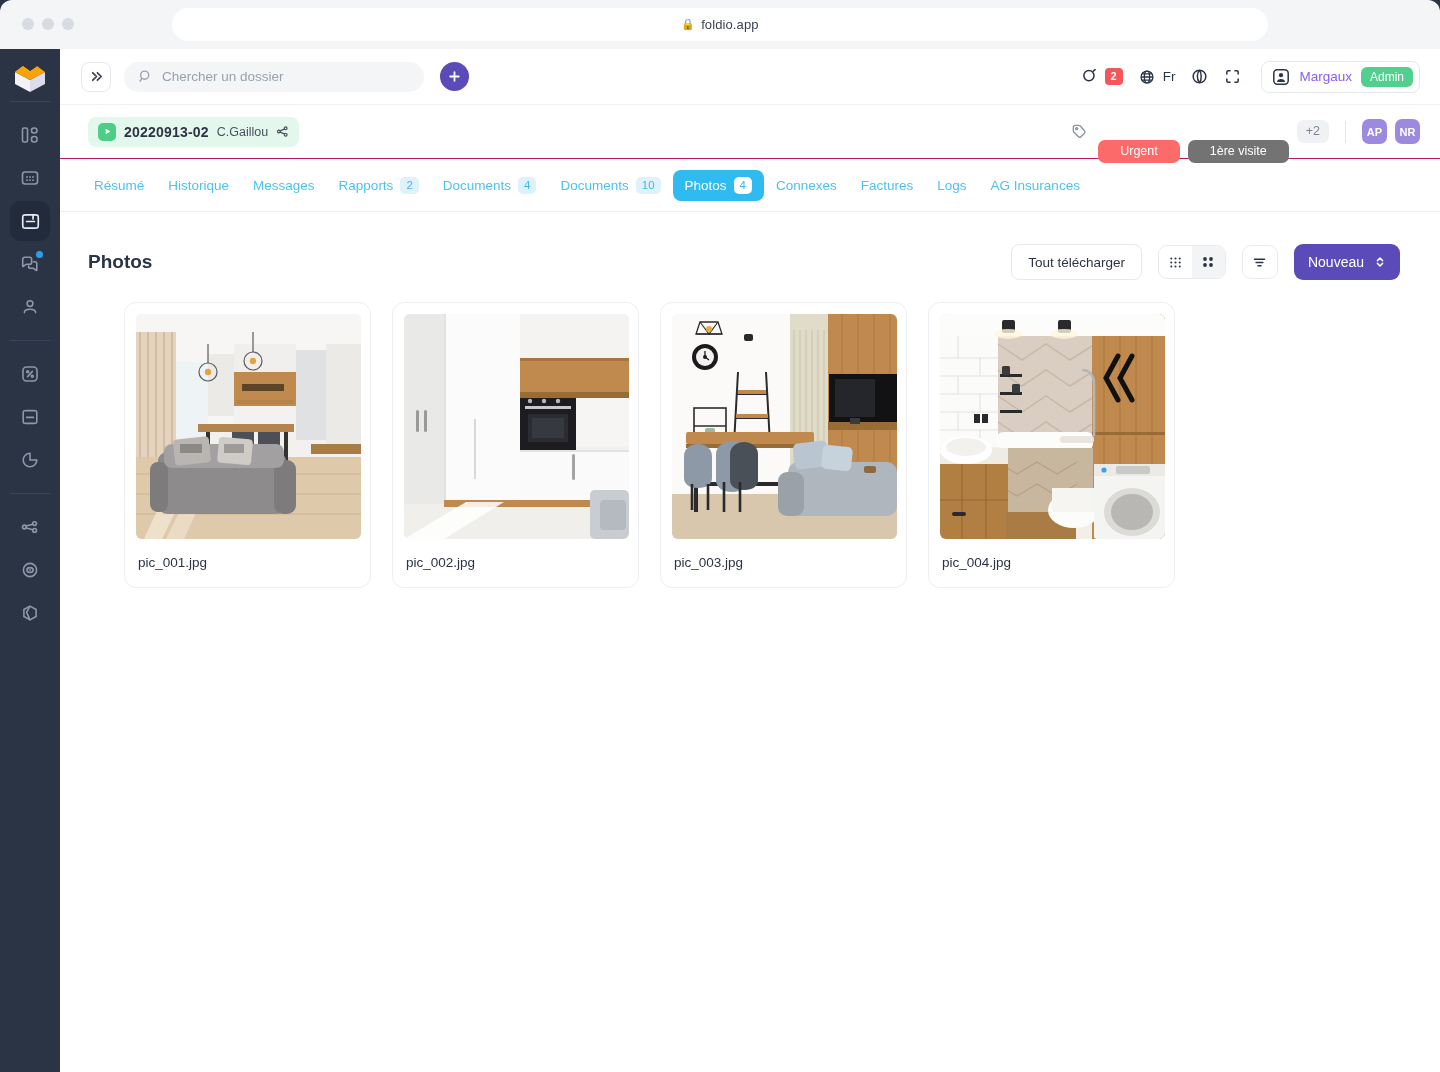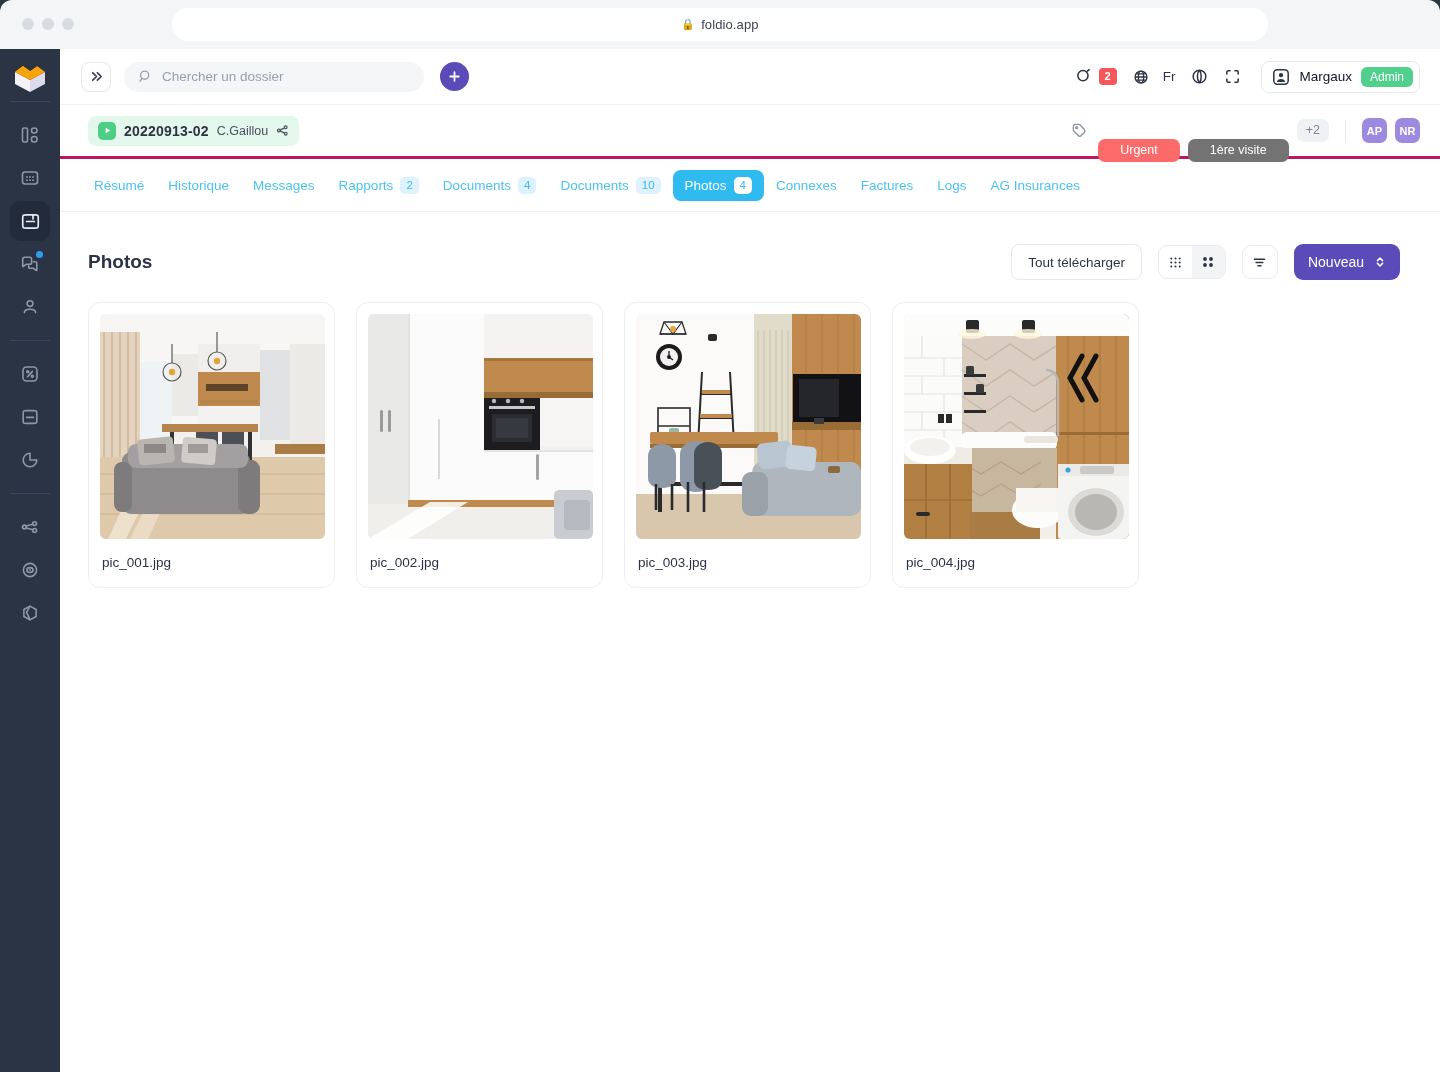--- a/index.html
+++ b/index.html
@@ -88,37 +88,37 @@
   #topbar-right {
     margin-left: auto; margin-right: 20px;
     display: flex; align-items: center; gap: 16px;
   }
   .tb-icon { color: #2b3445; display: flex; align-items: center; }
   #notif-group { display: flex; align-items: center; gap: 7px; }
   #notif-count {
     background: #f4565a; color: #fff; font-size: 11px; font-weight: bold;
     border-radius: 4px; padding: 1px 6px; line-height: 15px;
   }
-  #lang-group { display: flex; align-items: center; gap: 14px; color: #2b3445; }
+  #lang-group { display: flex; align-items: center; gap: 8px; color: #2b3445; }
   #lang-label { font-size: 13.5px; color: #2b3445; }
   #user-chip {
     display: flex; align-items: center; gap: 9px;
     border: 1px solid #e6e8ec; border-radius: 8px;
     height: 32px; padding: 0 6px 0 10px; margin-left: 4px;
   }
-  #user-name { font-size: 13.5px; color: #0f172a; }
+  #user-name { font-size: 13.5px; color: #8b5cf6; }
   #user-role {
     background: #51d08d; color: #fff; font-size: 12px;
     border-radius: 6px; padding: 3px 9px; line-height: 14px;
   }
 
   
   #filebar {
     position: absolute; left: 0; top: 56px; width: 1380px; height: 54px;
-    display: flex; align-items: center; border-bottom: 3px solid #be185d;
+    display: flex; align-items: center; border-bottom: 1px solid #be185d;
   }
   #file-chip {
     margin-left: 28px; height: 30px; background: #e4f7ec;
     border-radius: 8px; display: flex; align-items: center;
     gap: 8px; padding: 0 10px;
   }
   #file-play {
     width: 18px; height: 18px; border-radius: 5px; background: #4cce85;
     display: flex; align-items: center; justify-content: center;
   }
@@ -191,21 +191,21 @@
     color: #2b3445;
   }
   #new-btn {
     height: 36px; background: #5b4bb8; color: #fff; border-radius: 9px;
     display: flex; align-items: center; gap: 10px; padding: 0 14px;
     font-size: 14px;
   }
 
   
   #photo-grid {
-    display: flex; gap: 21px; padding: 18px 28px 8px 28px;
+    display: flex; gap: 21px; padding: 18px 28px 8px 28px; margin-left: 36px;
   }
   .photo-card {
     width: 247px; border: 1px solid #eceef1; border-radius: 12px;
     background: #fff; padding: 11px 11px 0 11px;
     display: flex; flex-direction: column;
   }
   .photo-thumb {
     width: 225px; height: 225px; border-radius: 6px;
     overflow: hidden; position: relative; background: #e9e7e3;
   }

